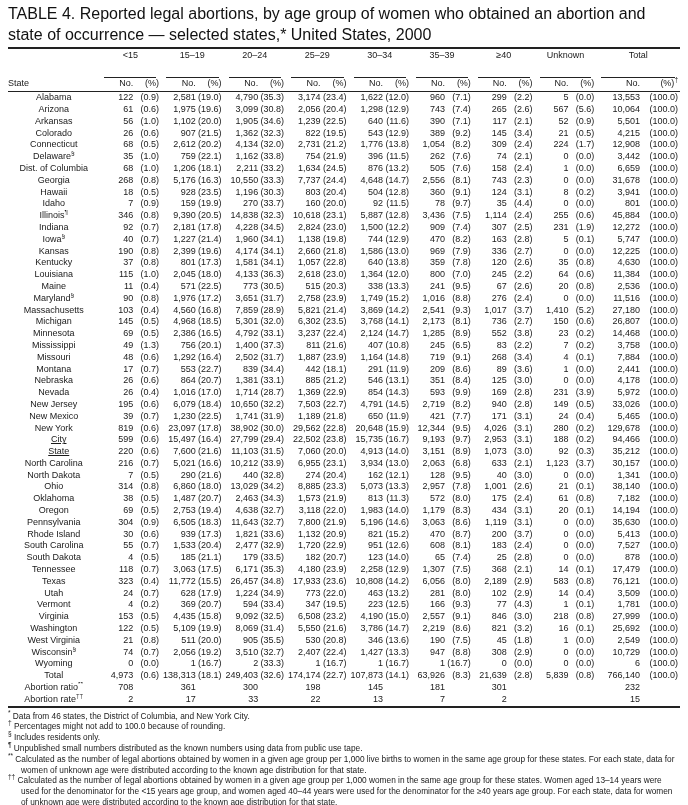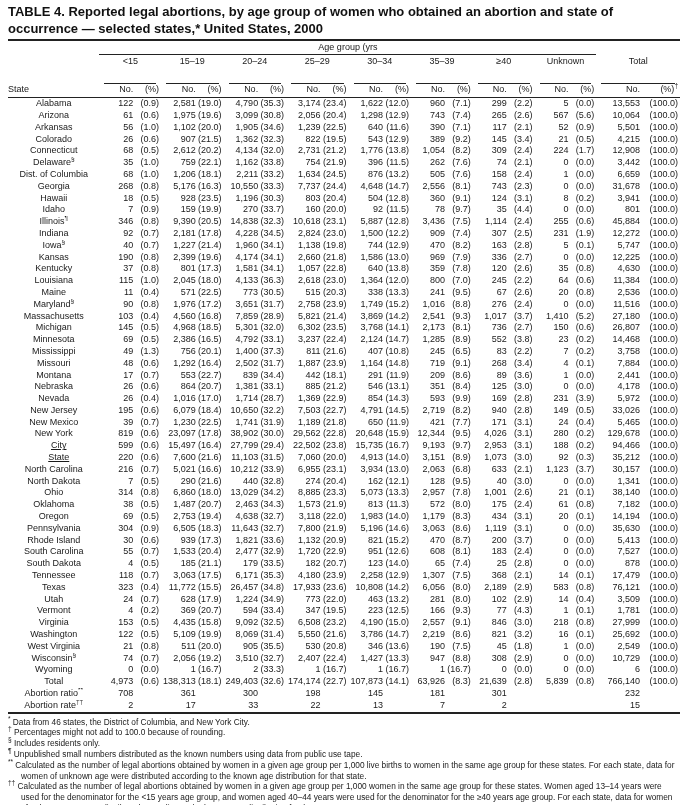--- a/index.html
+++ b/index.html
@@ -1,18 +1,18 @@
 <!DOCTYPE html>
 <html><head>
 <meta charset="utf-8">
 <style>
   html,body{margin:0;padding:0;background:#fff;}
   body{width:688px;height:805px;font-family:"Liberation Sans","DejaVu Sans",sans-serif;color:#1a1a1a;}
   .page{padding:4px 8px 0 8px;}
-  .title{font-size:13px;font-weight:bold;line-height:1.3;letter-spacing:0;color:#111;}
+  .title{font-size:16px;font-weight:normal;line-height:1.3;letter-spacing:0;color:#111;}
   table{border-collapse:collapse;width:672px;margin-top:1px;border-top:2px solid #222;border-bottom:2px solid #222;}
   th,td{font-size:9px;font-weight:normal;line-height:11.8px;padding:0;white-space:nowrap;color:#1a1a1a;}
   th{vertical-align:bottom;}
   .agegroup-head{border-bottom:1px solid #222;text-align:center;padding-top:1px;}
   .group .gline{border-bottom:1px solid #222;margin:0 5px;text-align:center;padding:1px 0 16px 0;}
   .sub-row th{border-bottom:1px solid #222;padding-bottom:1px;}
   .state-head{text-align:left;}
   .num{text-align:right;}
   .pct{text-align:right;padding-right:2px;}
   td.num{padding-left:2px;}
@@ -45,25 +45,20 @@
       <col style="width:34px">
         <col style="width:28px">
       <col style="width:34px">
         <col style="width:28px">
       <col style="width:34px">
         <col style="width:28px">
       <col style="width:44px">
         <col style="width:40px">
     </colgroup>
     <thead>
-      <tr>
-        <th></th>
-        <th class="agegroup-head" colspan="16">Age group (yrs</th>
-        <th colspan="2"></th>
-      </tr>
       <tr>
         <th></th>
         <th class="group" colspan="2">
             <div class="gline">&lt;15</div>
           </th>
         <th class="group" colspan="2">
             <div class="gline">15–19</div>
           </th>
         <th class="group" colspan="2">
             <div class="gline">20–24</div>

